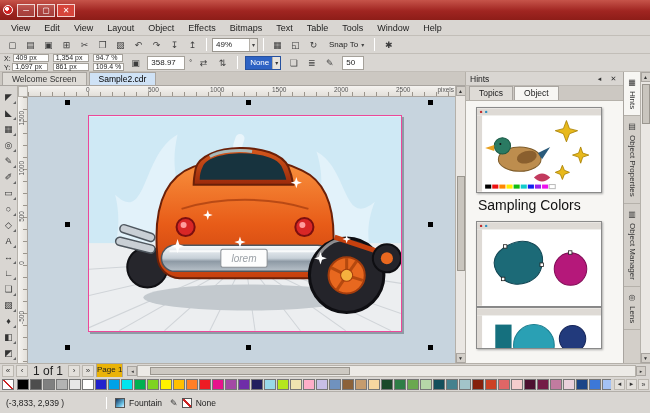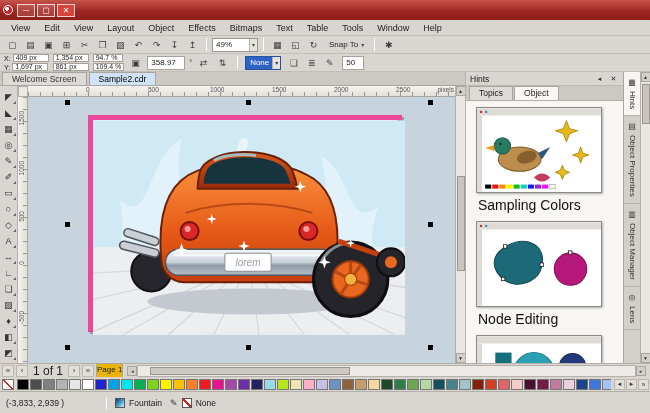--- a/index.html
+++ b/index.html
@@ -51,21 +51,21 @@
   .ruler-v{position:absolute;left:18px;top:97px;width:10px;height:266px;background:linear-gradient(90deg,#f5f3f0,#e3e0da);border-right:1px solid #a9a5a0;background-image:repeating-linear-gradient(#9b958c 0 1px,transparent 1px 12px),linear-gradient(90deg,#f5f3f0,#e3e0da);background-size:4px 100%,100% 100%;background-position:right 0,0 0;background-repeat:no-repeat;font-size:6.5px;color:#555;}
   .rlv{position:absolute;left:0;writing-mode:vertical-rl;transform:rotate(180deg);}
 
   
   .toolbox{position:absolute;left:0;top:86px;width:18px;height:277px;background:#d9d6d2;border-right:1px solid #b5b1aa;display:flex;flex-direction:column;align-items:center;padding-top:3px;}
   .tool{position:relative;width:17px;height:16px;display:flex;align-items:center;justify-content:center;font-size:9px;color:#333;}
   .tool::after{content:"";position:absolute;right:1px;bottom:1px;border-style:solid;border-width:0 0 3px 3px;border-color:transparent transparent #666 transparent;}
 
   
   .canvas{position:absolute;left:28px;top:97px;width:427px;height:266px;background:#c7d4de;overflow:hidden;}
-  .page{position:absolute;left:60px;top:18px;width:314px;height:217px;background:#fff;border:5px solid #ec4899;box-shadow:2px 2px 0 rgba(40,50,60,.35);}
+  .page{position:absolute;left:60px;top:18px;width:314px;height:217px;background:#fff;border:1px solid #ec4899;box-shadow:2px 2px 0 rgba(40,50,60,.35);}
   .page svg{display:block;}
   .handle{position:absolute;width:5px;height:5px;background:#000;}
 
   
   .vscroll{position:absolute;background:#eae7e3;border-left:1px solid #b5b1aa;display:flex;flex-direction:column;align-items:center;}
   .scroll-arrow{width:10px;height:10px;font-size:5px;display:flex;align-items:center;justify-content:center;color:#333;background:#d3cfc9;border:1px solid #a9a5a0;flex:none;}
   .vtrack{flex:1;width:10px;position:relative;}
   .vthumb{position:absolute;left:1px;width:8px;background:#c9c5be;border:1px solid #9a968f;}
 
   
@@ -421,21 +421,20 @@
         <path d="M28,24 C48,12 68,22 64,42 C61,60 38,66 26,56 C14,46 13,33 28,24 Z" fill="#1c6a77" stroke="#124654"></path>
         <circle cx="92" cy="46" r="16" fill="#b5187a" stroke="#820d57"></circle>
         <g fill="#ffffff" stroke="#222222" stroke-width=".8">
           <rect x="26" y="22" width="3.4" height="3.4"></rect>
             <rect x="62" y="40" width="3.4" height="3.4"></rect>
           <rect x="24" y="54" width="3.4" height="3.4"></rect>
             <rect x="90" y="28" width="3.4" height="3.4"></rect>
         </g>
       </svg>
     </div>
-    <div class="caption">Node Editing</div>
     <div class="thumb partial">
       <svg width="124" height="84" viewBox="0 0 122 82">
         <rect width="122" height="82" fill="#ffffff"></rect>
         <rect width="122" height="7" fill="#dedad5"></rect>
         <rect y="7" width="5" height="75" fill="#dedad5"></rect>
         <rect x="18" y="16" width="16" height="30" fill="#15707e"></rect>
         <circle cx="56" cy="36" r="20" fill="#2aa0b4" stroke="#1b7d8e"></circle>
         <circle cx="94" cy="30" r="13" fill="#223a7c" stroke="#16265a"></circle>
       </svg>
     </div>

